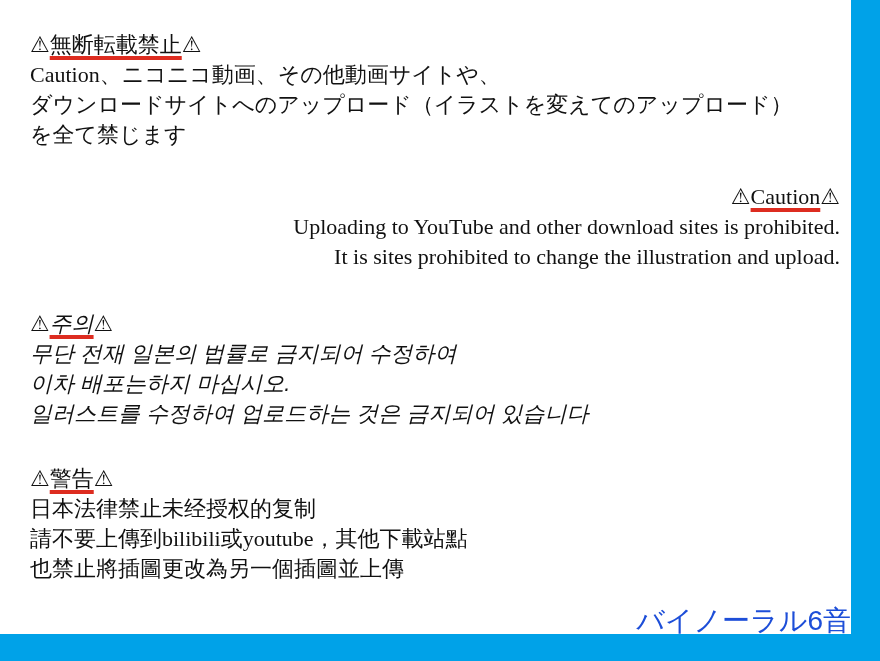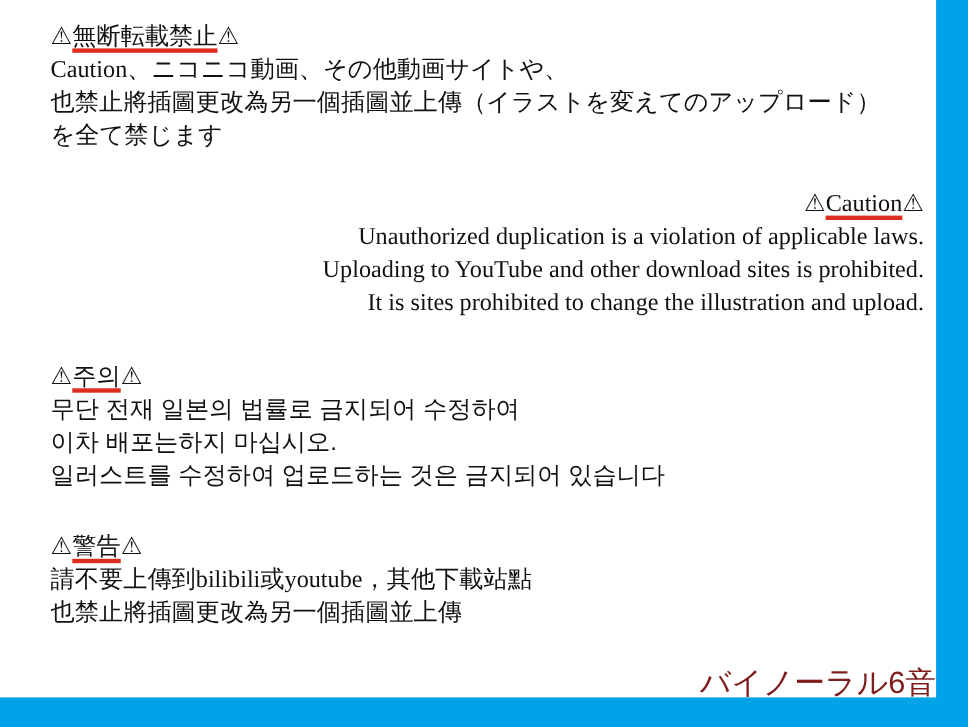--- a/index.html
+++ b/index.html
@@ -25,91 +25,90 @@
     background: var(--accent);
   }
   .border-bottom {
     position: absolute;
     left: 0; bottom: 0;
     width: 880px; height: 27px;
     background: var(--accent);
   }
   .content {
     position: absolute;
-    top: 18px;
+    top: 30px;
     left: 30px;
     right: 40px;
-    margin-left: 16px;
   }
   .section {
     line-height: 30px;
     font-size: 22px;
     white-space: nowrap;
   }
   .section.serif {
     font-family: "Liberation Serif", "DejaVu Serif", serif;
   }
   .section.sans {
     font-family: "Liberation Sans", "DejaVu Sans", sans-serif;
   }
   .section-1 { margin-bottom: 32px; }
   .section-2 { margin-bottom: 37px; text-align: right; }
-  .section-3 { margin-bottom: 35px; }
+  .section-3 { margin-bottom: 35px; font-style: italic; }
   .title-line { font-size: 22px; }
   .title-word {
     text-decoration: underline;
     text-decoration-color: var(--underline);
     text-decoration-thickness: 4px;
     text-underline-offset: 4px;
     text-decoration-skip-ink: none;
   }
   .warn-glyph {
     font-variant-emoji: text;
   }
   .footer-caption {
     position: absolute;
     right: 29px;
     bottom: 26px;
     font-size: 28px;
     line-height: 1.05;
     font-family: "Liberation Sans", "DejaVu Sans", sans-serif;
-    color: #7f1d1d;
+    color: #1d4ed8;
     white-space: nowrap;
   }
 </style>
 </head>
 <body>
 
 <div class="canvas">
 
   <div class="content">
 
     <div class="section serif section-1">
       <div class="title-line"><span class="warn-glyph">⚠</span><span class="title-word">無断転載禁止</span><span class="warn-glyph">⚠</span></div>
       <div>Caution、ニコニコ動画、その他動画サイトや、</div>
-      <div>也禁止將插圖更改為另一個插圖並上傳（イラストを変えてのアップロード）</div>
+      <div>ダウンロードサイトへのアップロード（イラストを変えてのアップロード）</div>
       <div>を全て禁じます</div>
     </div>
 
     <div class="section serif section-2">
       <div class="title-line"><span class="warn-glyph">⚠</span><span class="title-word">Caution</span><span class="warn-glyph">⚠</span></div>
-      <div>Unauthorized duplication is a violation of applicable laws.</div>
       <div>Uploading to YouTube and other download sites is prohibited.</div>
       <div>It is sites prohibited to change the illustration and upload.</div>
     </div>
 
     <div class="section sans section-3">
       <div class="title-line"><span class="warn-glyph">⚠</span><span class="title-word">주의</span><span class="warn-glyph">⚠</span></div>
       <div>무단 전재 일본의 법률로 금지되어 수정하여</div>
       <div>이차 배포는하지 마십시오.</div>
       <div>일러스트를 수정하여 업로드하는 것은 금지되어 있습니다</div>
     </div>
 
     <div class="section serif section-4">
       <div class="title-line"><span class="warn-glyph">⚠</span><span class="title-word">警告</span><span class="warn-glyph">⚠</span></div>
+      <div>日本法律禁止未经授权的复制</div>
       <div>請不要上傳到bilibili或youtube，其他下載站點</div>
       <div>也禁止將插圖更改為另一個插圖並上傳</div>
     </div>
 
   </div>
 
   <div class="footer-caption">バイノーラル6音</div>
 
   <div class="border-right"></div>
   <div class="border-bottom"></div>

